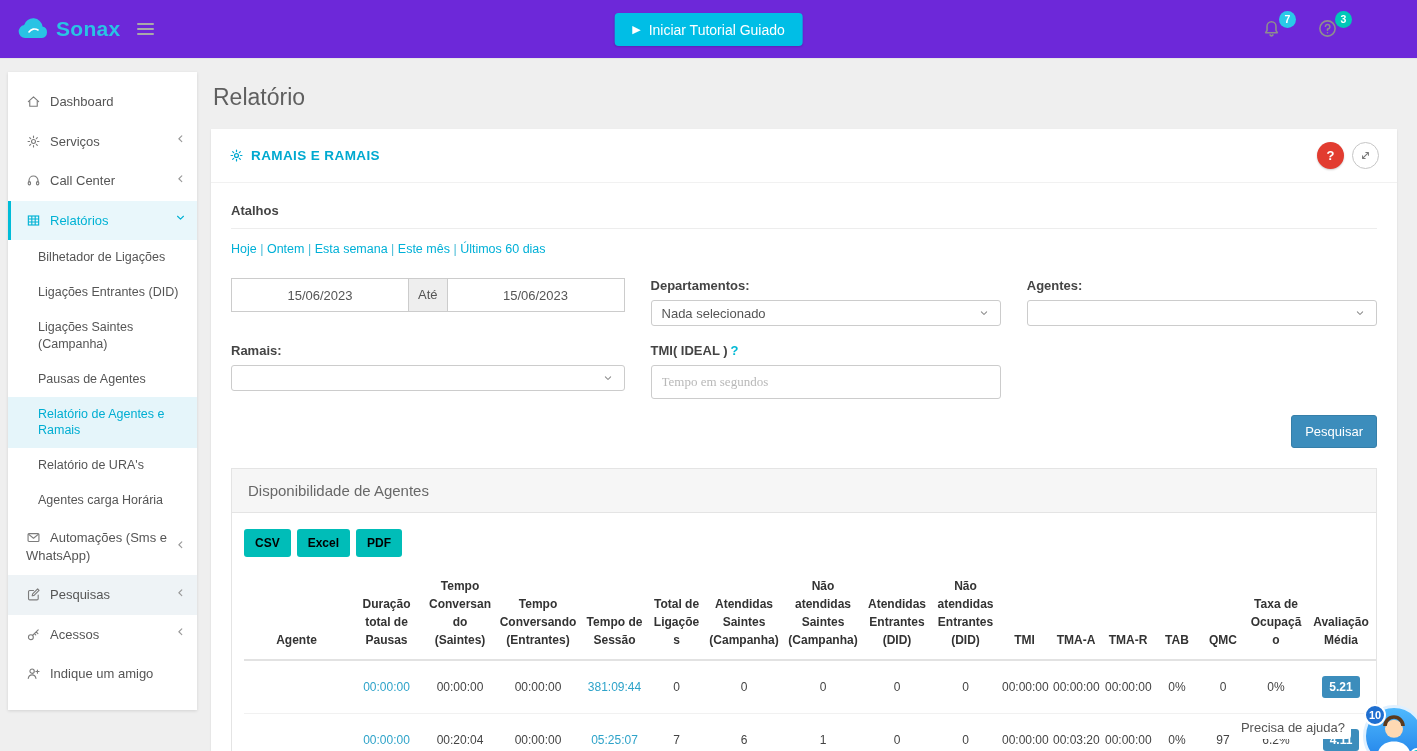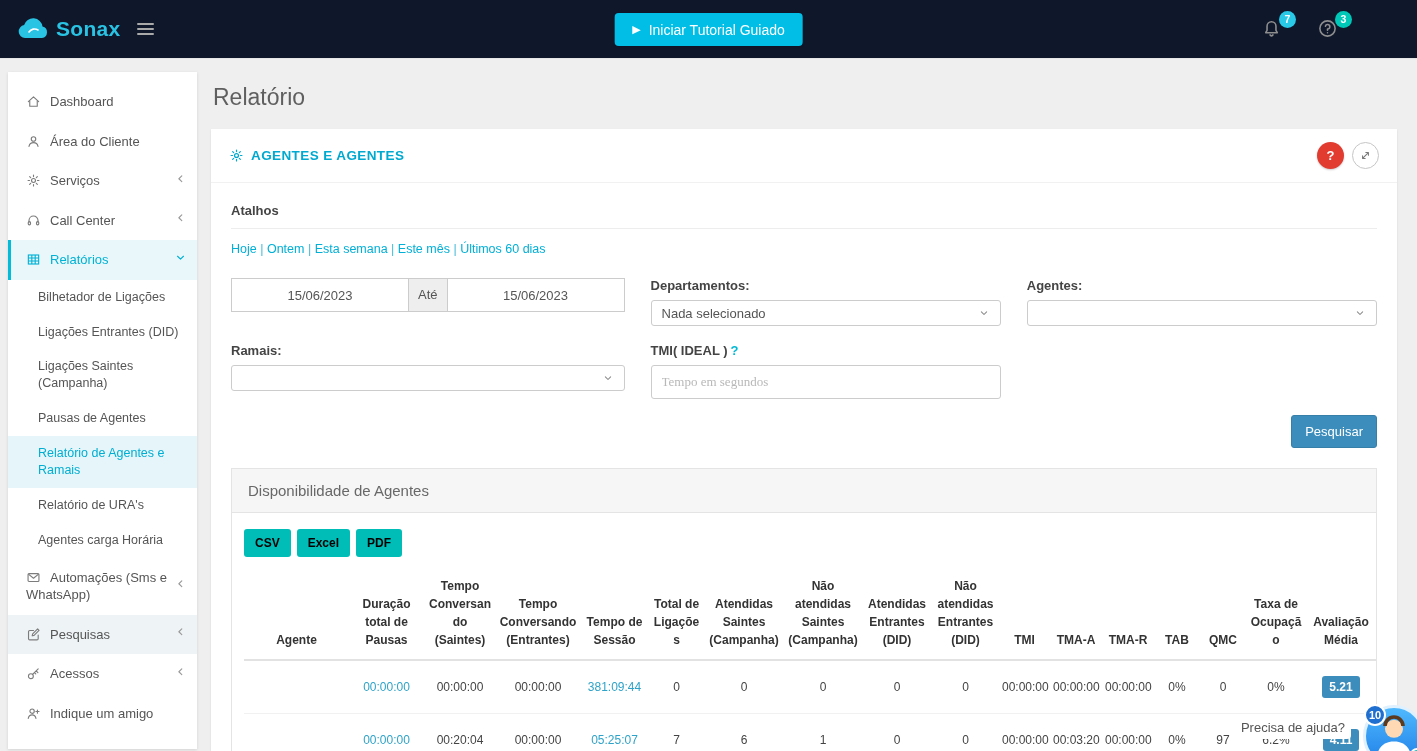--- a/index.html
+++ b/index.html
@@ -1,20 +1,20 @@
 <!DOCTYPE html>
 <html><head>
 <meta charset="utf-8">
 <style>
   * { margin:0; padding:0; box-sizing:border-box; }
   html,body { width:1417px; height:751px; overflow:hidden; }
   body { font-family:"Liberation Sans",sans-serif; background:#efefef; position:relative; color:#444; }
 
   
-  .topbar { position:absolute; top:0; left:0; right:0; height:59px; background:#0f172a;
+  .topbar { position:absolute; top:0; left:0; right:0; height:59px; background:#6d28d9;
             border-bottom:1px solid #e6e6e6; display:flex; align-items:center; padding:0 16px; z-index:20; }
   .brand { display:flex; align-items:center; gap:6px; cursor:pointer; }
   .brand-text { color:#29c3e4; font-size:21px; font-weight:bold; letter-spacing:.3px; }
   .hamburger { display:inline-block; margin-left:16px; cursor:pointer; }
   .hamburger i { display:block; width:17px; height:2px; background:#a9a9a9; margin:3px 0; border-radius:1px; }
   .tutorial-btn { position:absolute; left:50%; transform:translateX(-50%); top:13px; height:33px;
             background:#00bee6; color:#fff; border:none; border-radius:4px; padding:0 18px; font-size:14px;
             font-family:inherit; cursor:pointer; display:flex; align-items:center; gap:8px; box-shadow:0 1px 2px rgba(0,0,0,.15); }
   .tutorial-btn .play { font-size:11px; }
   .top-right { margin-left:auto; margin-right:62px; display:flex; gap:34px; align-items:center; }
@@ -159,26 +159,20 @@
 <aside class="sidebar">
   <nav id="sidebar-menu">
       <div class="side-item"><span class="icon"><svg viewBox="0 0 16 16" width="15" height="15">
             <g fill="none" stroke="currentColor" stroke-width="1.2" stroke-linecap="round" stroke-linejoin="round">
               <path d="M2.5 8.2 8 3l5.5 5.2"></path>
               <path d="M4 7.5V13h8V7.5"></path>
             </g>
           </svg></span><span class="side-label">Dashboard</span></div>
       <div class="side-item"><span class="icon"><svg viewBox="0 0 16 16" width="15" height="15">
             <g fill="none" stroke="currentColor" stroke-width="1.2" stroke-linecap="round">
-              <circle cx="8" cy="5.3" r="2.4"></circle>
-              <path d="M3.2 13.2c.6-2.8 2.4-4 4.8-4s4.2 1.2 4.8 4"></path>
-            </g>
-          </svg></span><span class="side-label">Área do Cliente</span></div>
-      <div class="side-item"><span class="icon"><svg viewBox="0 0 16 16" width="15" height="15">
-            <g fill="none" stroke="currentColor" stroke-width="1.2" stroke-linecap="round">
               <circle cx="8" cy="8" r="2.1"></circle>
               <path d="M8 2.2v1.6M8 12.2v1.6M2.2 8h1.6M12.2 8h1.6M3.9 3.9 5 5M11 11l1.1 1.1M12.1 3.9 11 5M5 11l-1.1 1.1"></path>
             </g>
           </svg></span><span class="side-label">Serviços</span><span class="chev"><svg viewBox="0 0 16 16" width="13" height="13">
             <path d="M9.6 4.4 6 8l3.6 3.6" fill="none" stroke="currentColor" stroke-width="1.4" stroke-linecap="round" stroke-linejoin="round"></path>
           </svg></span></div>
       <div class="side-item"><span class="icon"><svg viewBox="0 0 16 16" width="15" height="15">
             <g fill="none" stroke="currentColor" stroke-width="1.2" stroke-linecap="round" stroke-linejoin="round">
               <path d="M3.2 9.5V8a4.8 4.8 0 0 1 9.6 0v1.5"></path>
               <rect x="2.4" y="9.2" width="2.4" height="3.4" rx="1.1"></rect>
@@ -245,21 +239,21 @@
     <div class="card-head">
       <div class="card-title-wrap">
         <span class="icon">
           <svg viewBox="0 0 16 16" width="15" height="15">
               <g fill="none" stroke="currentColor" stroke-width="1.3" stroke-linecap="round">
                 <circle cx="8" cy="8" r="2.1"></circle>
                 <path d="M8 2.2v1.6M8 12.2v1.6M2.2 8h1.6M12.2 8h1.6M3.9 3.9 5 5M11 11l1.1 1.1M12.1 3.9 11 5M5 11l-1.1 1.1"></path>
               </g>
             </svg>
         </span>
-        <span class="card-title">AGENTES E AGENTES</span>
+        <span class="card-title">RAMAIS E RAMAIS</span>
       </div>
       <div class="card-actions">
         <button class="btn-help">?</button>
         <button class="btn-expand">
           <span class="icon">
             <svg viewBox="0 0 16 16" width="13" height="13">
                 <g fill="none" stroke="currentColor" stroke-width="1.3" stroke-linecap="round">
                   <path d="M4.4 11.6 11.6 4.4M11.6 4.4H8.4M11.6 4.4v3.2M4.4 11.6h3.2M4.4 11.6V8.4"></path>
                 </g>
               </svg>

